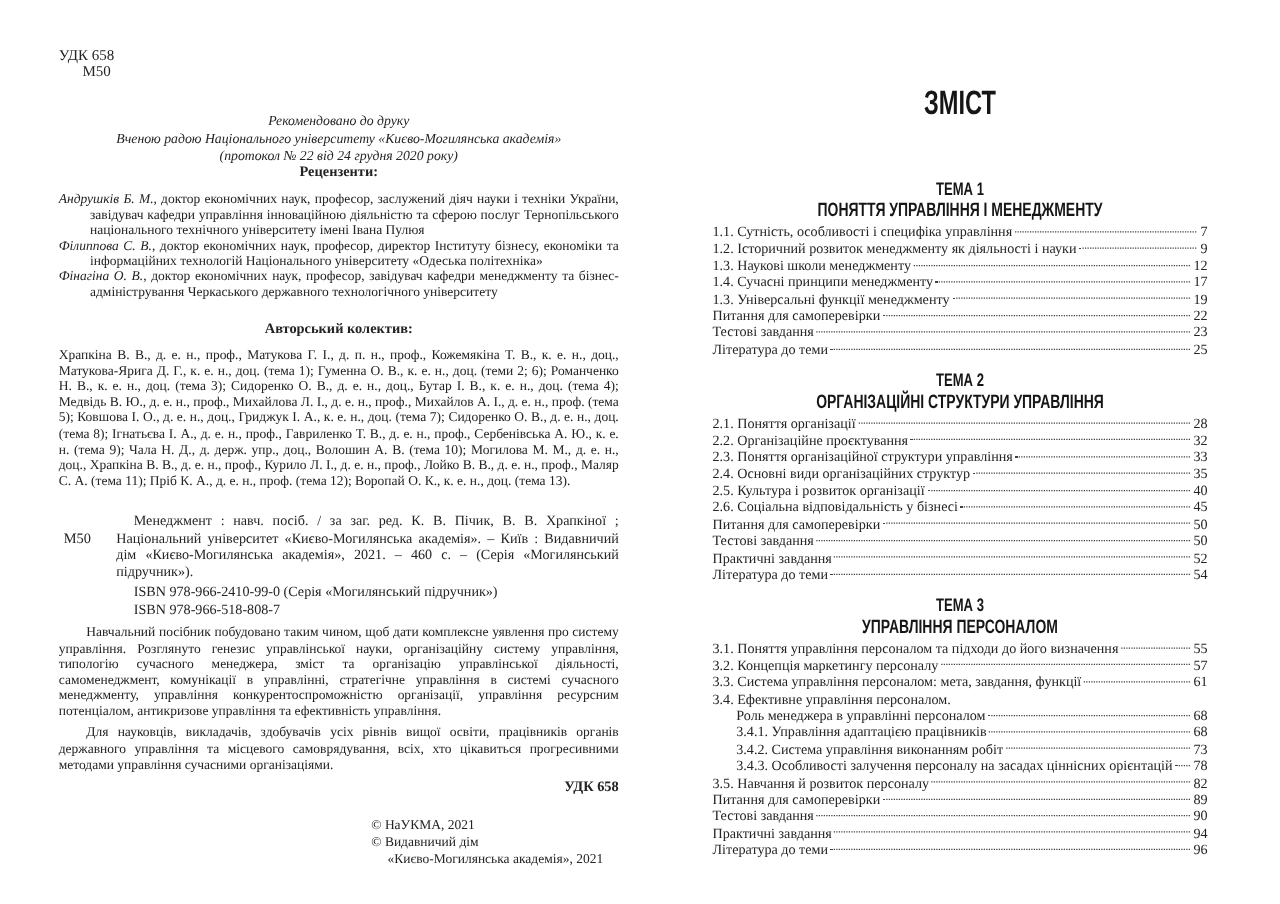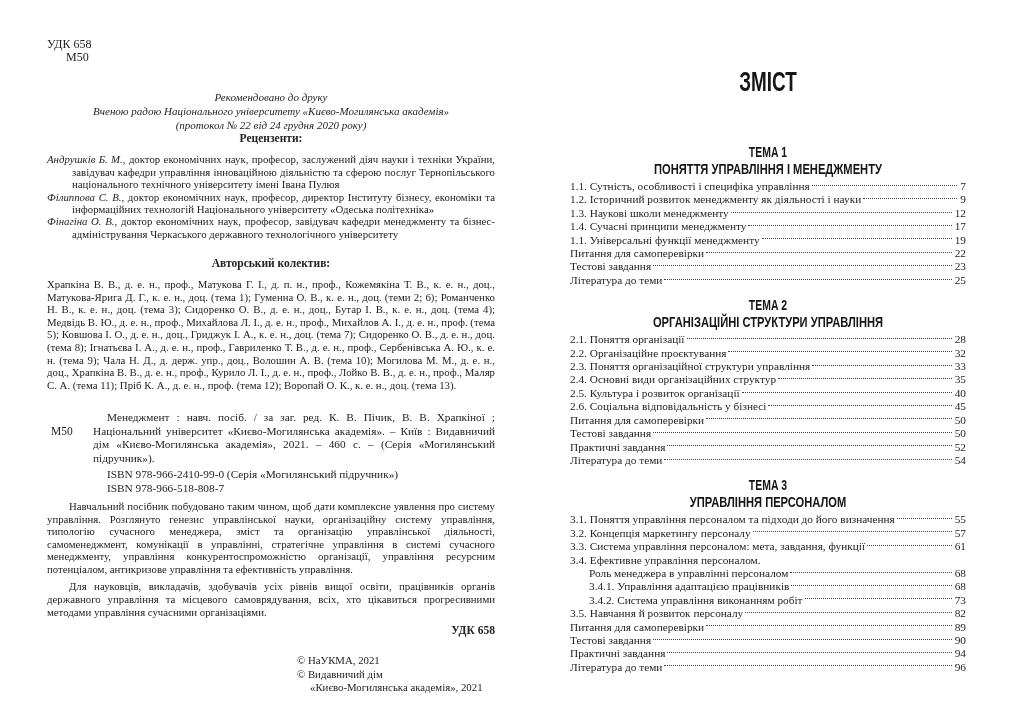--- a/index.html
+++ b/index.html
@@ -170,21 +170,21 @@
             <span class="lab">1.3. Наукові школи менеджменту</span>
             <span class="dots"></span>
             <span class="pg">12</span>
           </div>
           <div class="toc-row">
             <span class="lab">1.4. Сучасні принципи менеджменту</span>
             <span class="dots"></span>
             <span class="pg">17</span>
           </div>
           <div class="toc-row">
-            <span class="lab">1.1. Універсальні функції менеджменту</span>
+            <span class="lab">1.3. Універсальні функції менеджменту</span>
             <span class="dots"></span>
             <span class="pg">19</span>
           </div>
           <div class="toc-row it">
             <span class="lab">Питання для самоперевірки</span>
             <span class="dots"></span>
             <span class="pg">22</span>
           </div>
           <div class="toc-row it">
             <span class="lab">Тестові завдання</span>
@@ -284,20 +284,25 @@
           <div class="toc-row ind">
             <span class="lab">3.4.1. Управління адаптацією працівників</span>
             <span class="dots"></span>
             <span class="pg">68</span>
           </div>
           <div class="toc-row ind">
             <span class="lab">3.4.2. Система управління виконанням робіт</span>
             <span class="dots"></span>
             <span class="pg">73</span>
           </div>
+          <div class="toc-row ind">
+            <span class="lab">3.4.3. Особливості залучення персоналу на засадах ціннісних орієнтацій</span>
+            <span class="dots"></span>
+            <span class="pg">78</span>
+          </div>
           <div class="toc-row">
             <span class="lab">3.5. Навчання й розвиток персоналу</span>
             <span class="dots"></span>
             <span class="pg">82</span>
           </div>
           <div class="toc-row it">
             <span class="lab">Питання для самоперевірки</span>
             <span class="dots"></span>
             <span class="pg">89</span>
           </div>

